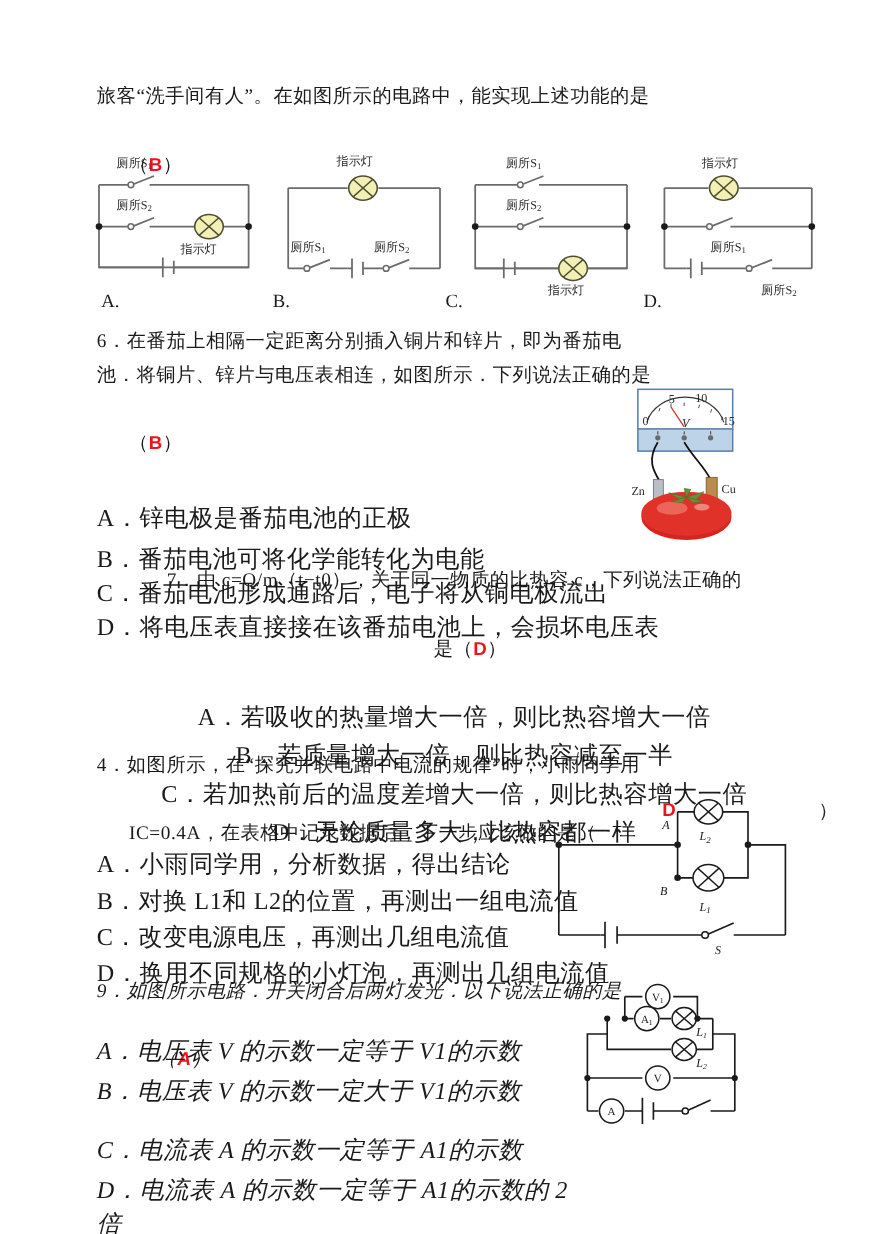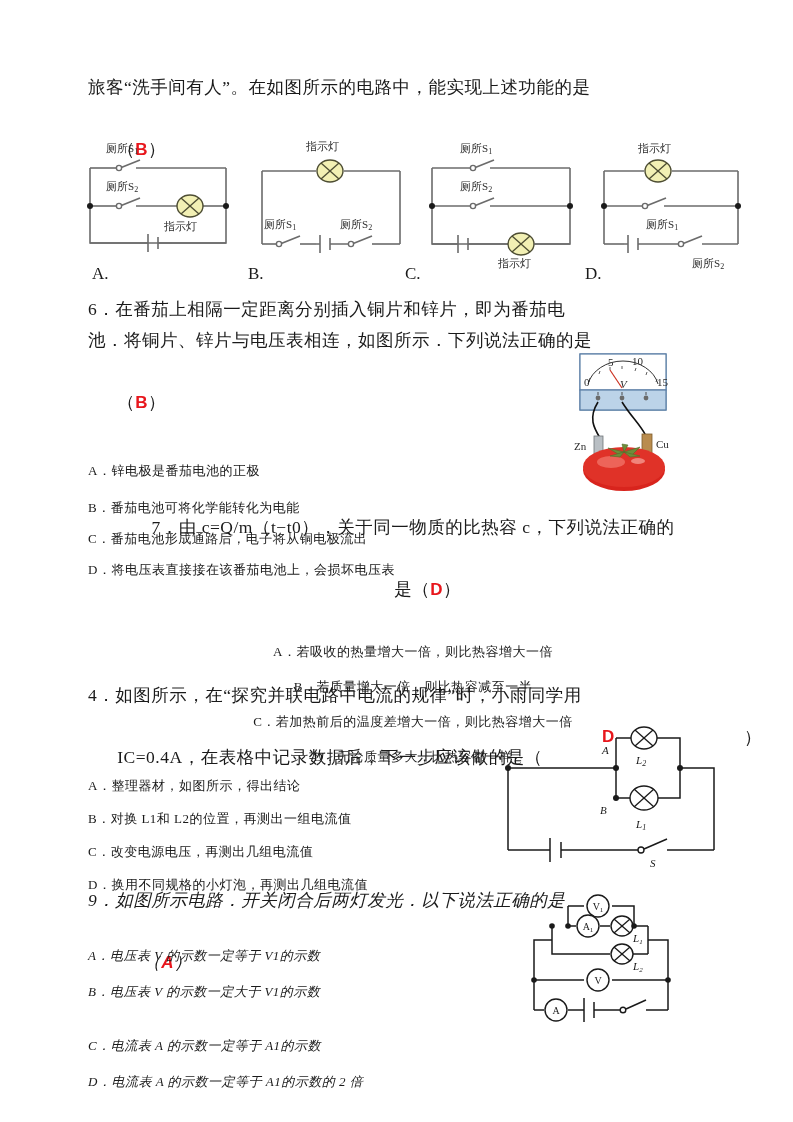--- a/index.html
+++ b/index.html
@@ -14,21 +14,21 @@
   .page{position:relative;width:708px;height:1122px;padding:0;box-sizing:border-box;}
 
   
   .q-line{
     font-size:17.5px;
     line-height:31px;
     letter-spacing:0.5px;
     white-space:pre-wrap;
   }
   .opt-line{
-    font-size:13px;
+    font-size:22px;
     line-height:31px;
     letter-spacing:0.5px;
     white-space:pre-wrap;
   }
   .ans{
     color:#e8161c;
     font-weight:bold;
     font-family:"Liberation Sans","DejaVu Sans",sans-serif;
     font-size:17px;
   }
@@ -273,21 +273,21 @@
   </div>
 
   <div class="abs" style="left:88px;top:680px;width:650px;">
     <div class="q-line">4．如图所示，在“探究并联电路中电流的规律”时，小雨同学用</div>
     <div class="q-line">
       <span>IC=0.4A，在表格中记录数据后，下一步应该做的是（</span>
     </div>
   </div>
 
   <div class="abs" style="left:88px;top:770px;width:470px;">
-    <div class="opt-line">A．整理器材，如图所示，得出结论</div>
+    <div class="opt-line">A．小雨同学用，分析数据，得出结论</div>
     <div class="opt-line" style="margin-top:2px">B．对换 L1和 L2的位置，再测出一组电流值</div>
     <div class="opt-line" style="margin-top:2px">C．改变电源电压，再测出几组电流值</div>
     <div class="opt-line" style="margin-top:2px">D．换用不同规格的小灯泡，再测出几组电流值</div>
   </div>
 
   <div class="abs ans" style="left:602px;top:727px;">D</div>
   <div class="abs q-line" style="left:744px;top:722px;">）</div>
 
   <div class="abs" style="left:468px;top:722px;">
     <svg width="268" height="148" viewBox="0 0 268 148">

